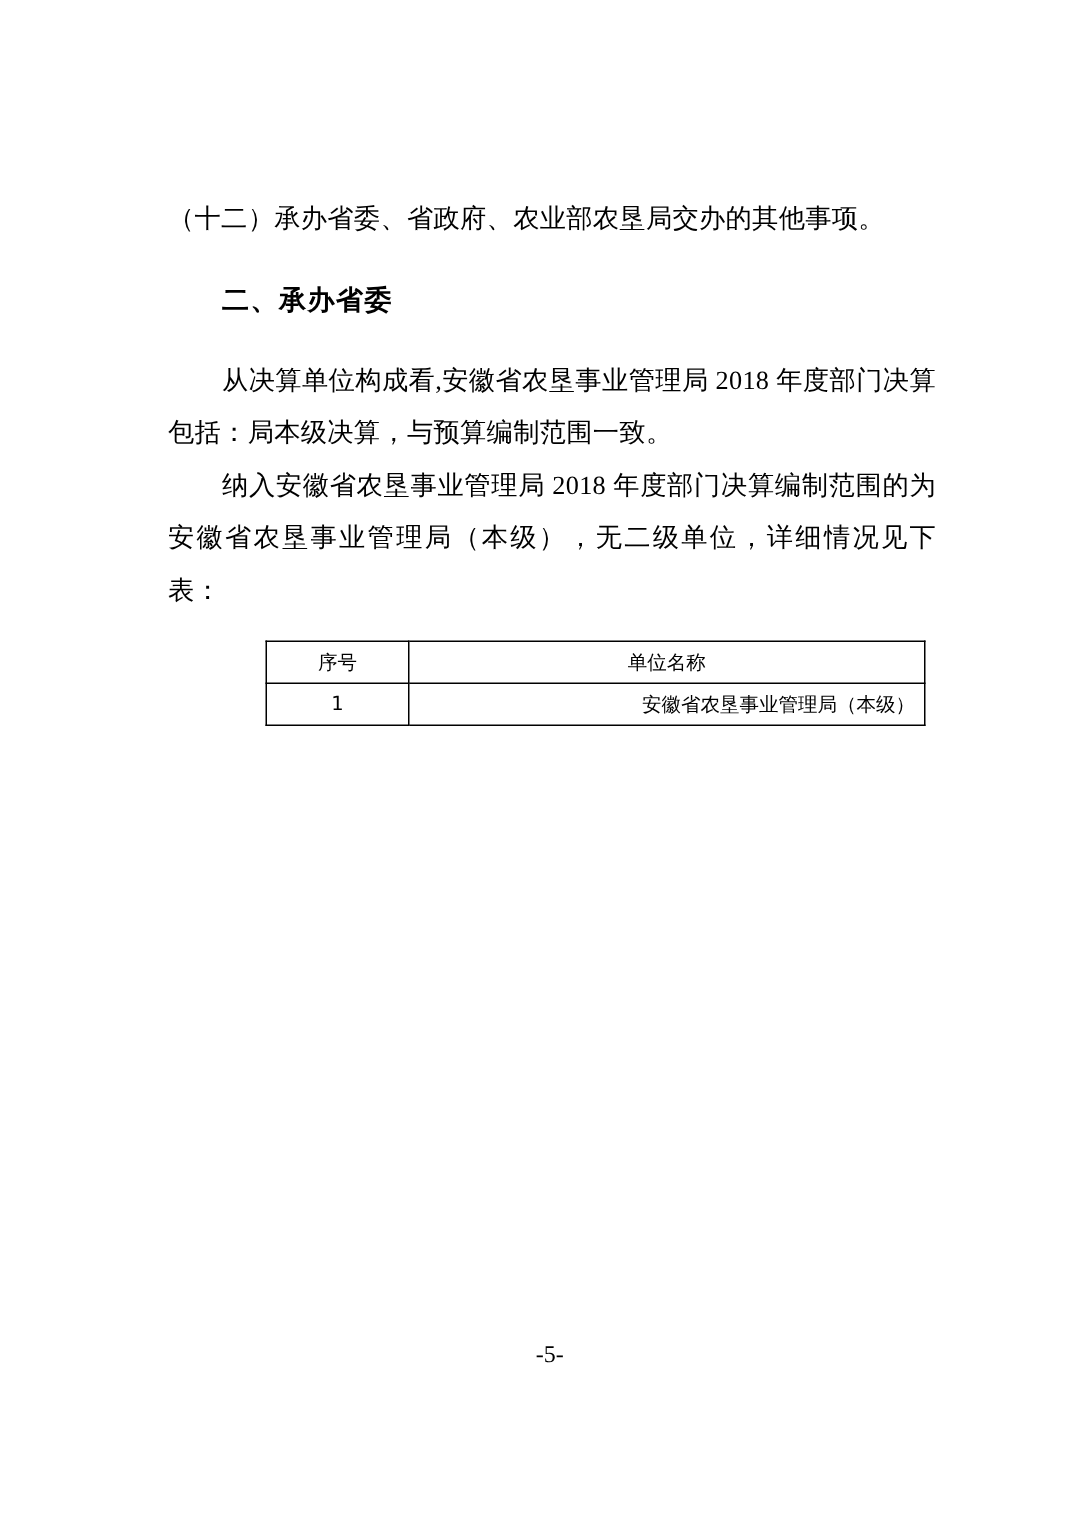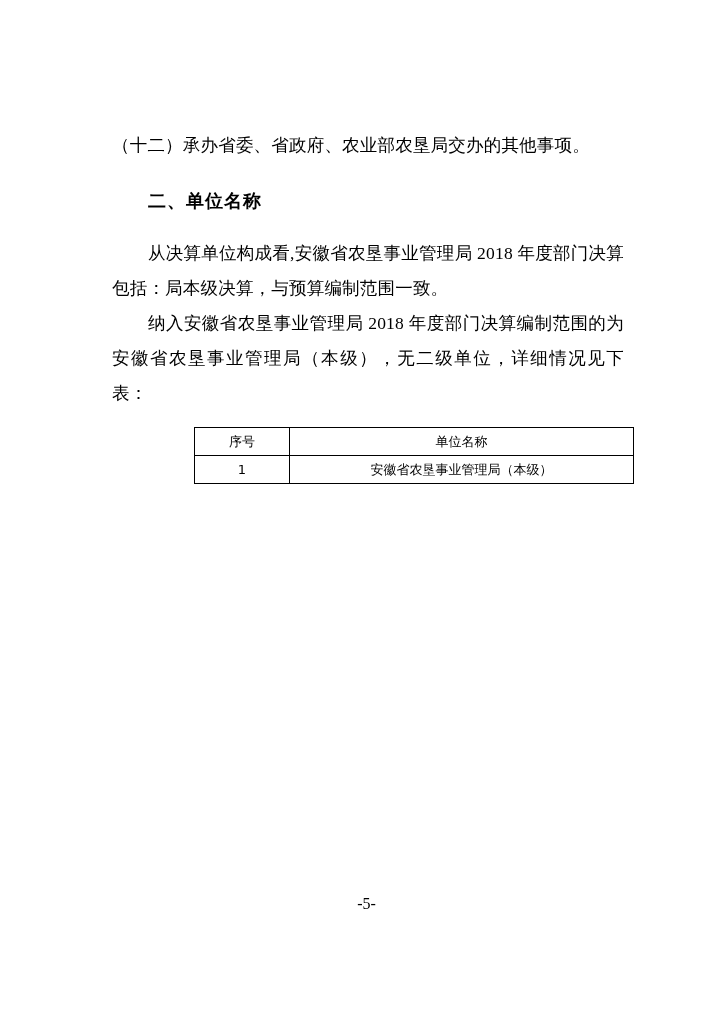--- a/index.html
+++ b/index.html
@@ -45,40 +45,40 @@
     line-height: 35px;
     font-weight: bold;
     text-indent: 36px;
     font-family: "DejaVu Sans", "Liberation Sans", sans-serif;
     letter-spacing: 1px;
   }
   .spacer-2 { height: 2px; }
 
   .table-wrap {
     margin-top: 16px;
-    margin-left: 46px;
+    margin-left: 29px;
     width: 440px;
     padding-left: 36px;
   }
   table.unit-table {
     border-collapse: collapse;
     width: 440px;
     table-layout: fixed;
   }
   table.unit-table td, table.unit-table th {
     border: 1px solid #000000;
     font-size: 13px;
     font-family: "DejaVu Sans", "Liberation Sans", sans-serif;
     font-weight: normal;
     height: 27px;
     padding: 0 6px;
   }
   .col-no { width: 82px; text-align: center; }
   .col-name { }
-  .cell-name-left { text-align: center; padding-left: 10px; }
+  .cell-name-left { text-align: right; padding-left: 10px; }
 
   .footer {
     position: absolute;
     left: 0;
     top: 895px;
     width: 725px;
     text-align: center;
     font-size: 16px;
     font-family: "Liberation Serif", "DejaVu Serif", serif;
   }
@@ -87,21 +87,21 @@
 <body>
 
 <div class="page">
 
   <div class="content">
 
     <p class="para">（十二）承办省委、省政府、农业部农垦局交办的其他事项。</p>
 
     <div class="spacer-2"></div>
 
-    <p class="heading">二、单位名称</p>
+    <p class="heading">二、承办省委</p>
 
     <p class="para para-indent">从决算单位构成看,安徽省农垦事业管理局 2018 年度部门决算包括：局本级决算，与预算编制范围一致。</p>
 
     <p class="para para-indent">纳入安徽省农垦事业管理局 2018 年度部门决算编制范围的为安徽省农垦事业管理局（本级），无二级单位，详细情况见下表：</p>
 
     <div class="table-wrap">
       <table class="unit-table">
         <thead>
           <tr>
             <th class="col-no">序号</th>

